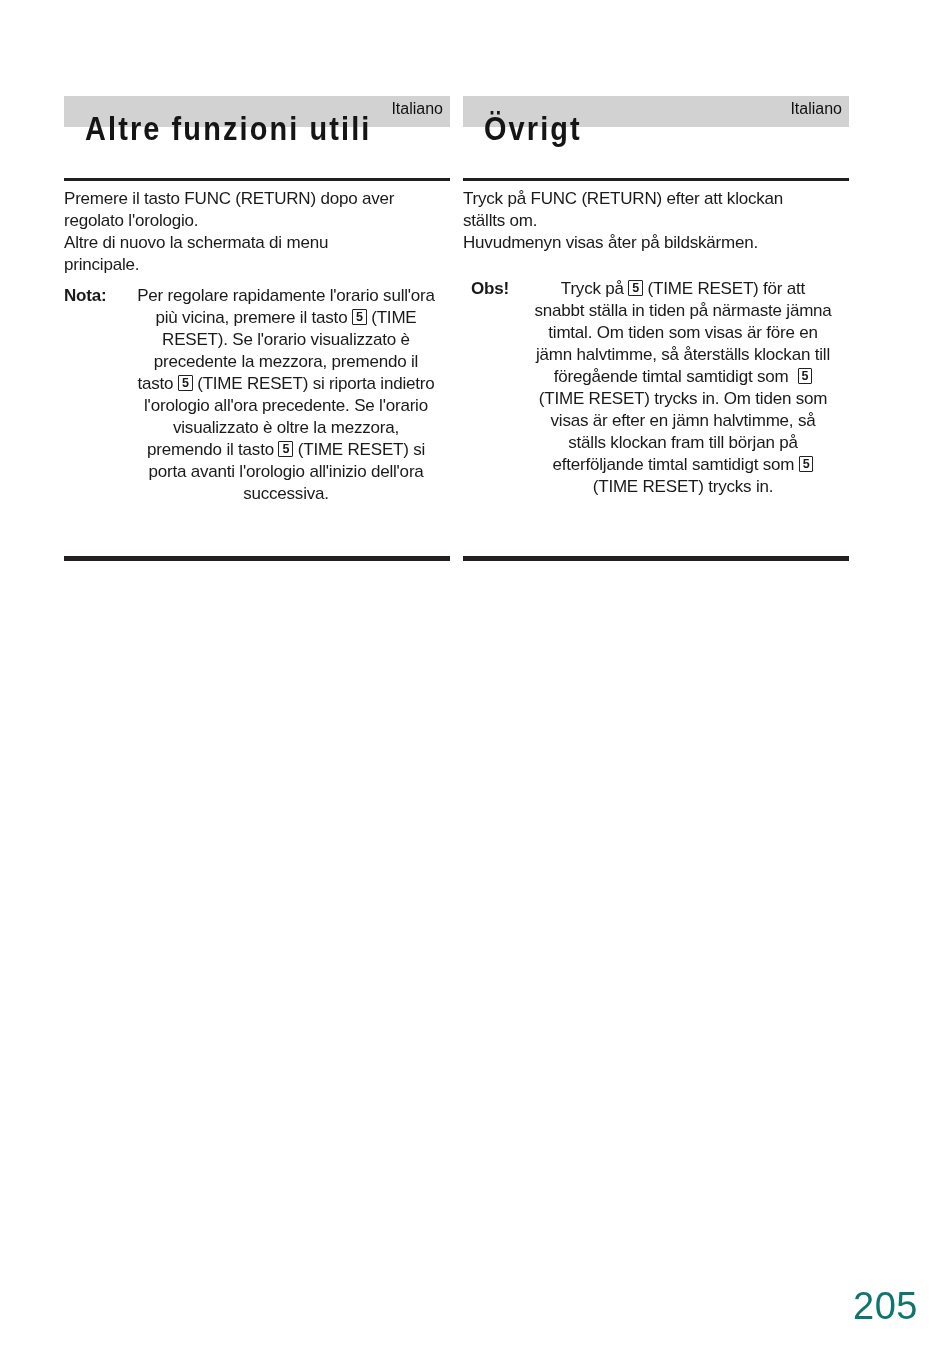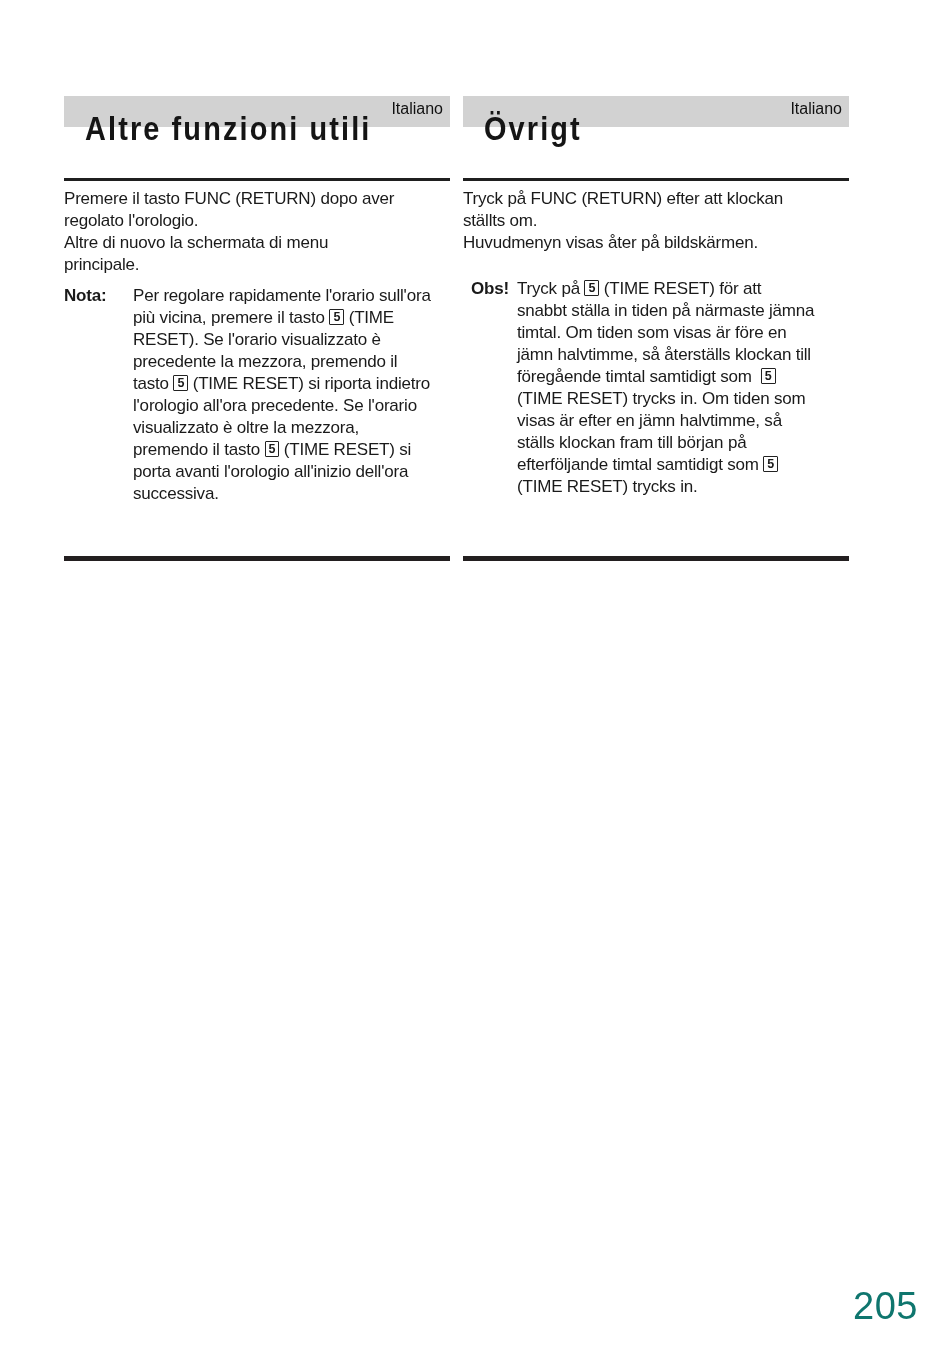--- a/index.html
+++ b/index.html
@@ -45,26 +45,26 @@
   .body-text{
     position:absolute;top:92px;left:0;right:0;
     font-size:17px;line-height:22px;letter-spacing:-0.2px;
     white-space:pre-wrap;
   }
   .note{
     position:absolute;left:0;right:0;
     display:flex;align-items:flex-start;
     font-size:17px;line-height:22px;letter-spacing:-0.2px;
   }
-  .column-left .note{top:189px;gap:11px;}
+  .column-left .note{top:189px;}
   .column-right .note{top:182px;}
   .note-label{font-weight:bold;flex:0 0 auto;}
   .column-left .note-label{width:58px;}
   .column-right .note-label{width:54px;text-align:center;}
-  .note-text{flex:1 1 auto;white-space:pre-wrap;}
+  .note-text{flex:1 1 auto;white-space:pre-wrap;text-align:center;}
 
   .key{
     display:inline-block;
     border:1.5px solid #222;
     border-radius:1px;
     padding:0 3px;
     font-size:12.5px;line-height:14px;
     font-weight:bold;
     vertical-align:2px;
     background:#fff;

